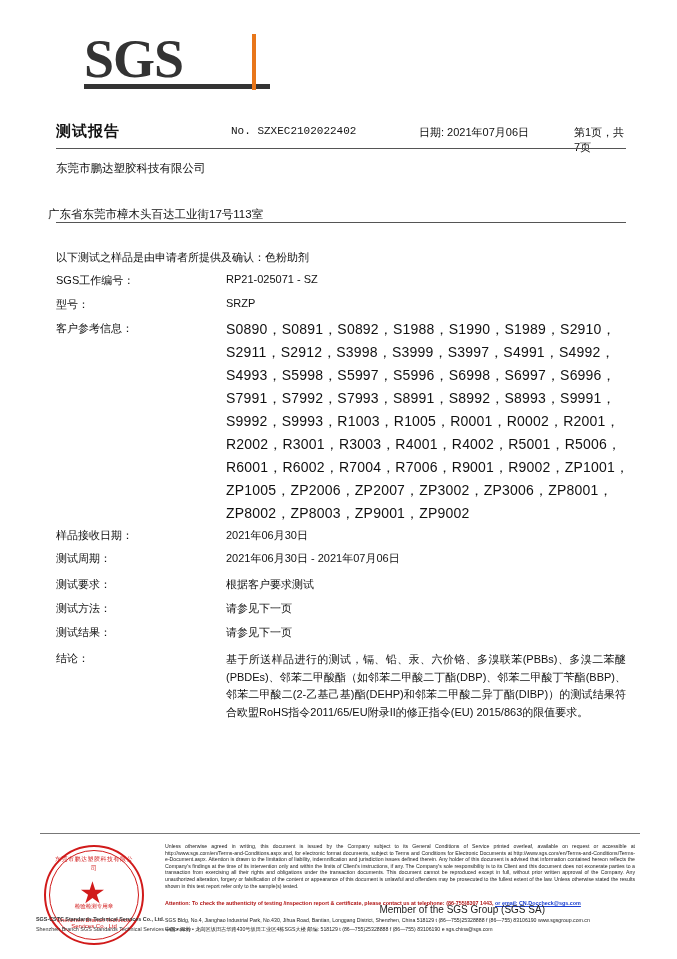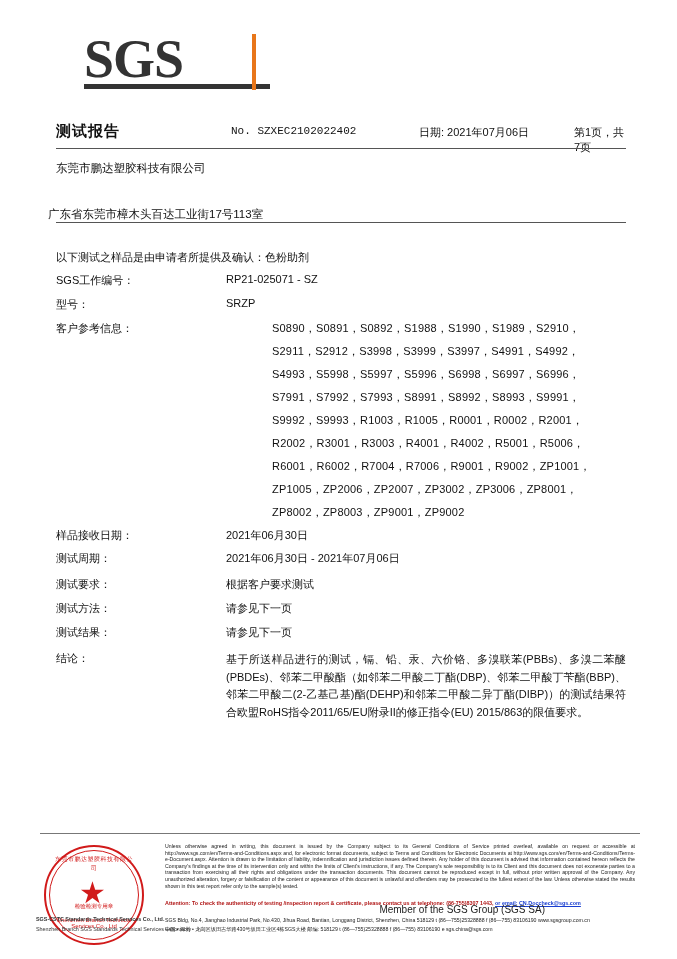--- a/index.html
+++ b/index.html
@@ -144,25 +144,24 @@
   .field-value {
     position: absolute;
     left: 226px;
     font-size: 11px;
     color: #111;
     white-space: nowrap;
   }
   .cust-ref-line {
     position: absolute;
     left: 226px;
-    font-size: 11px;
+    font-size: 14px;
     color: #111;
     white-space: nowrap;
     letter-spacing: 0.2px;
-    margin-left: 46px;
   }
   .conclusion {
     position: absolute;
     left: 226px;
     top: 604px;
     width: 400px;
     font-size: 11px;
     line-height: 17.5px;
     color: #111;
     text-align: justify;

